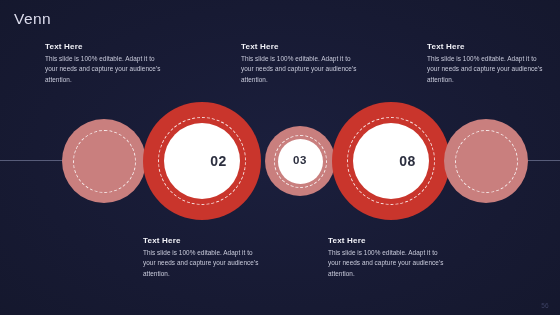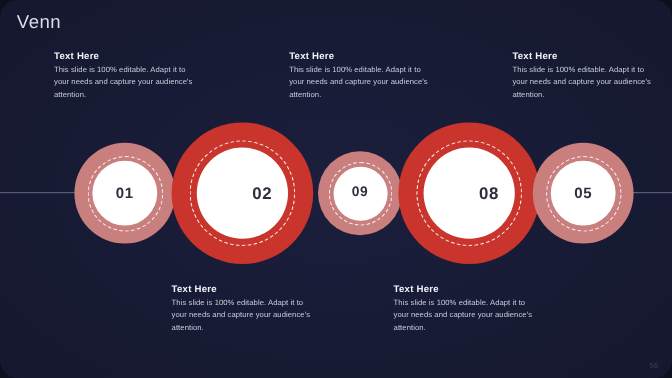--- a/index.html
+++ b/index.html
@@ -10,21 +10,20 @@
   }
   #slide {
     position: relative;
     width: 560px;
     height: 315px;
     overflow: hidden;
     background: #171a33;
     background-image:
       radial-gradient(ellipse 420px 260px at 50% 50%, #1b1f3d 0%, #171a33 58%, #14172c 100%);
     font-family: "Liberation Sans", sans-serif;
-    border-radius: 15px;
     -webkit-font-smoothing: antialiased;
   }
 
   
   #page-title {
     position: absolute;
     left: 14px;
     top: 10px;
     font-size: 15.5px;
     letter-spacing: 0.4px;
@@ -130,47 +129,41 @@
 <div id="slide">
 
   <div id="page-title">Venn</div>
 
   <div class="axis-line left"></div>
   <div class="axis-line right"></div>
 
   <div id="nodes-layer">
       <div class="node md" style="left: 62px; top: 119px; background: rgb(201, 127, 126);">
         <div class="dash"></div>
-        <div class="inner">
-          <div class="num">01</div>
-        </div>
       </div>
       <div class="node lg" style="left: 143px; top: 102px; background: rgb(201, 53, 44);">
         <div class="dash"></div>
         <div class="inner">
           <div class="num">02</div>
         </div>
       </div>
       <div class="node sm" style="left: 265px; top: 126px; background: rgb(201, 127, 126);">
         <div class="dash"></div>
         <div class="inner">
-          <div class="num">09</div>
+          <div class="num">03</div>
         </div>
       </div>
       <div class="node lg" style="left: 332px; top: 102px; background: rgb(201, 53, 44);">
         <div class="dash"></div>
         <div class="inner">
           <div class="num">08</div>
         </div>
       </div>
       <div class="node md" style="left: 444px; top: 119px; background: rgb(201, 127, 126);">
         <div class="dash"></div>
-        <div class="inner">
-          <div class="num">05</div>
-        </div>
       </div>
     </div>
   <div id="callouts-layer">
       <div class="textblock" style="left: 45px; top: 42px;">
         <div class="th">Text Here</div>
         <div class="body">This slide is 100% editable. Adapt it to your needs and capture your audience's attention.</div>
       </div>
       <div class="textblock" style="left: 241px; top: 42px;">
         <div class="th">Text Here</div>
         <div class="body">This slide is 100% editable. Adapt it to your needs and capture your audience's attention.</div>

